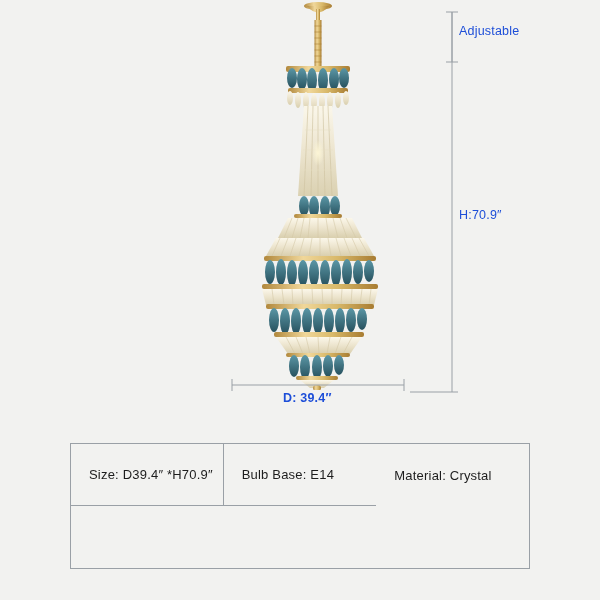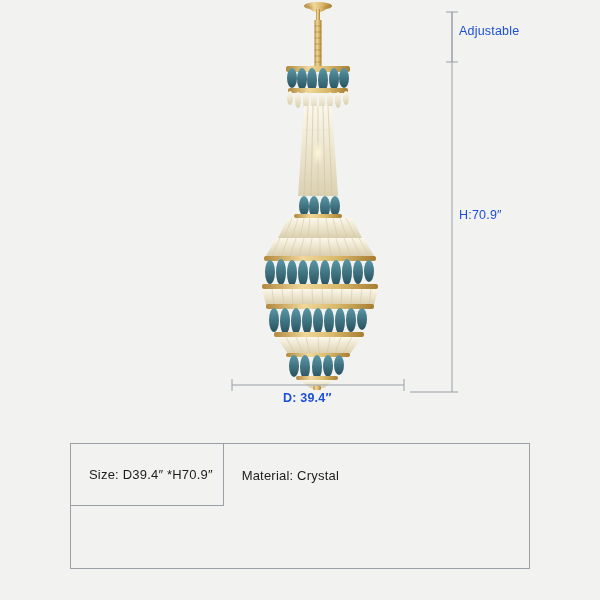--- a/index.html
+++ b/index.html
@@ -301,16 +301,17 @@
       <line x1="404" y1="379" x2="404" y2="391"></line>
     </g>
   </svg>
 
   <div class="dim-label adjustable">Adjustable</div>
   <div class="dim-label height">H:70.9″</div>
   <div class="dim-label diameter">D: 39.4″</div>
 
   <div class="spec-table">
     <div class="spec-cell b-right b-bottom">Size: D39.4″  *H70.9″</div>
+    <div class="spec-cell b-bottom">Bulb Base: E14</div>
     <div class="spec-cell">Material: Crystal</div>
   </div>
 
 </div>
 
 </body></html>

